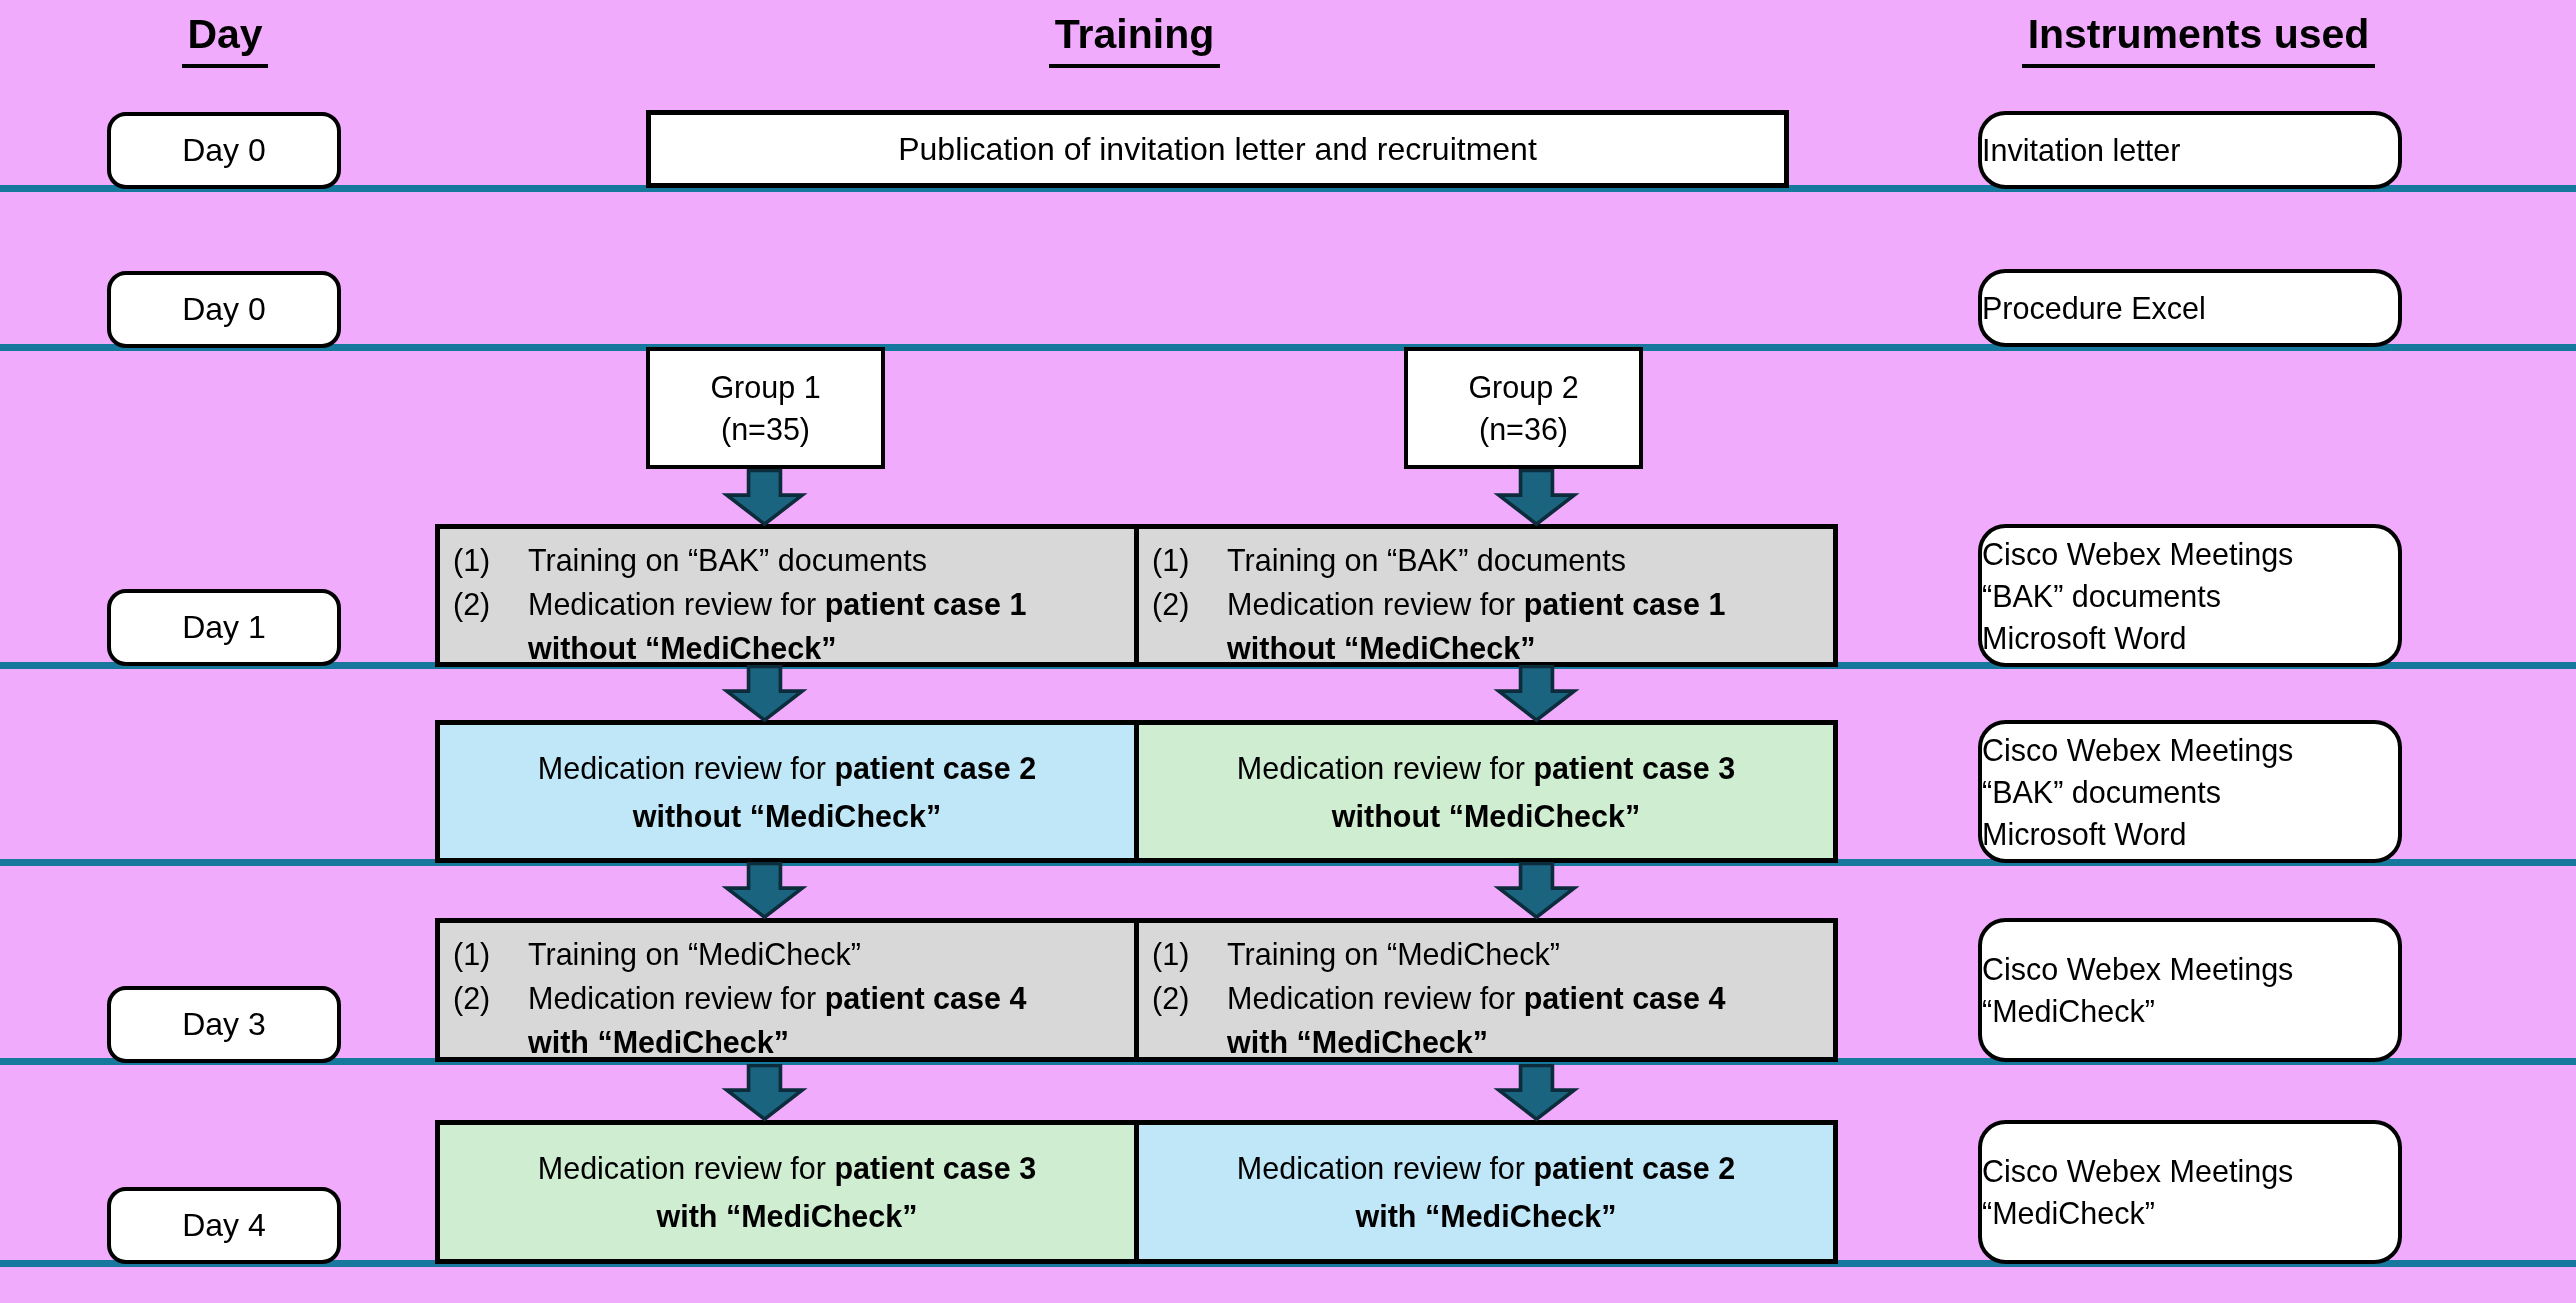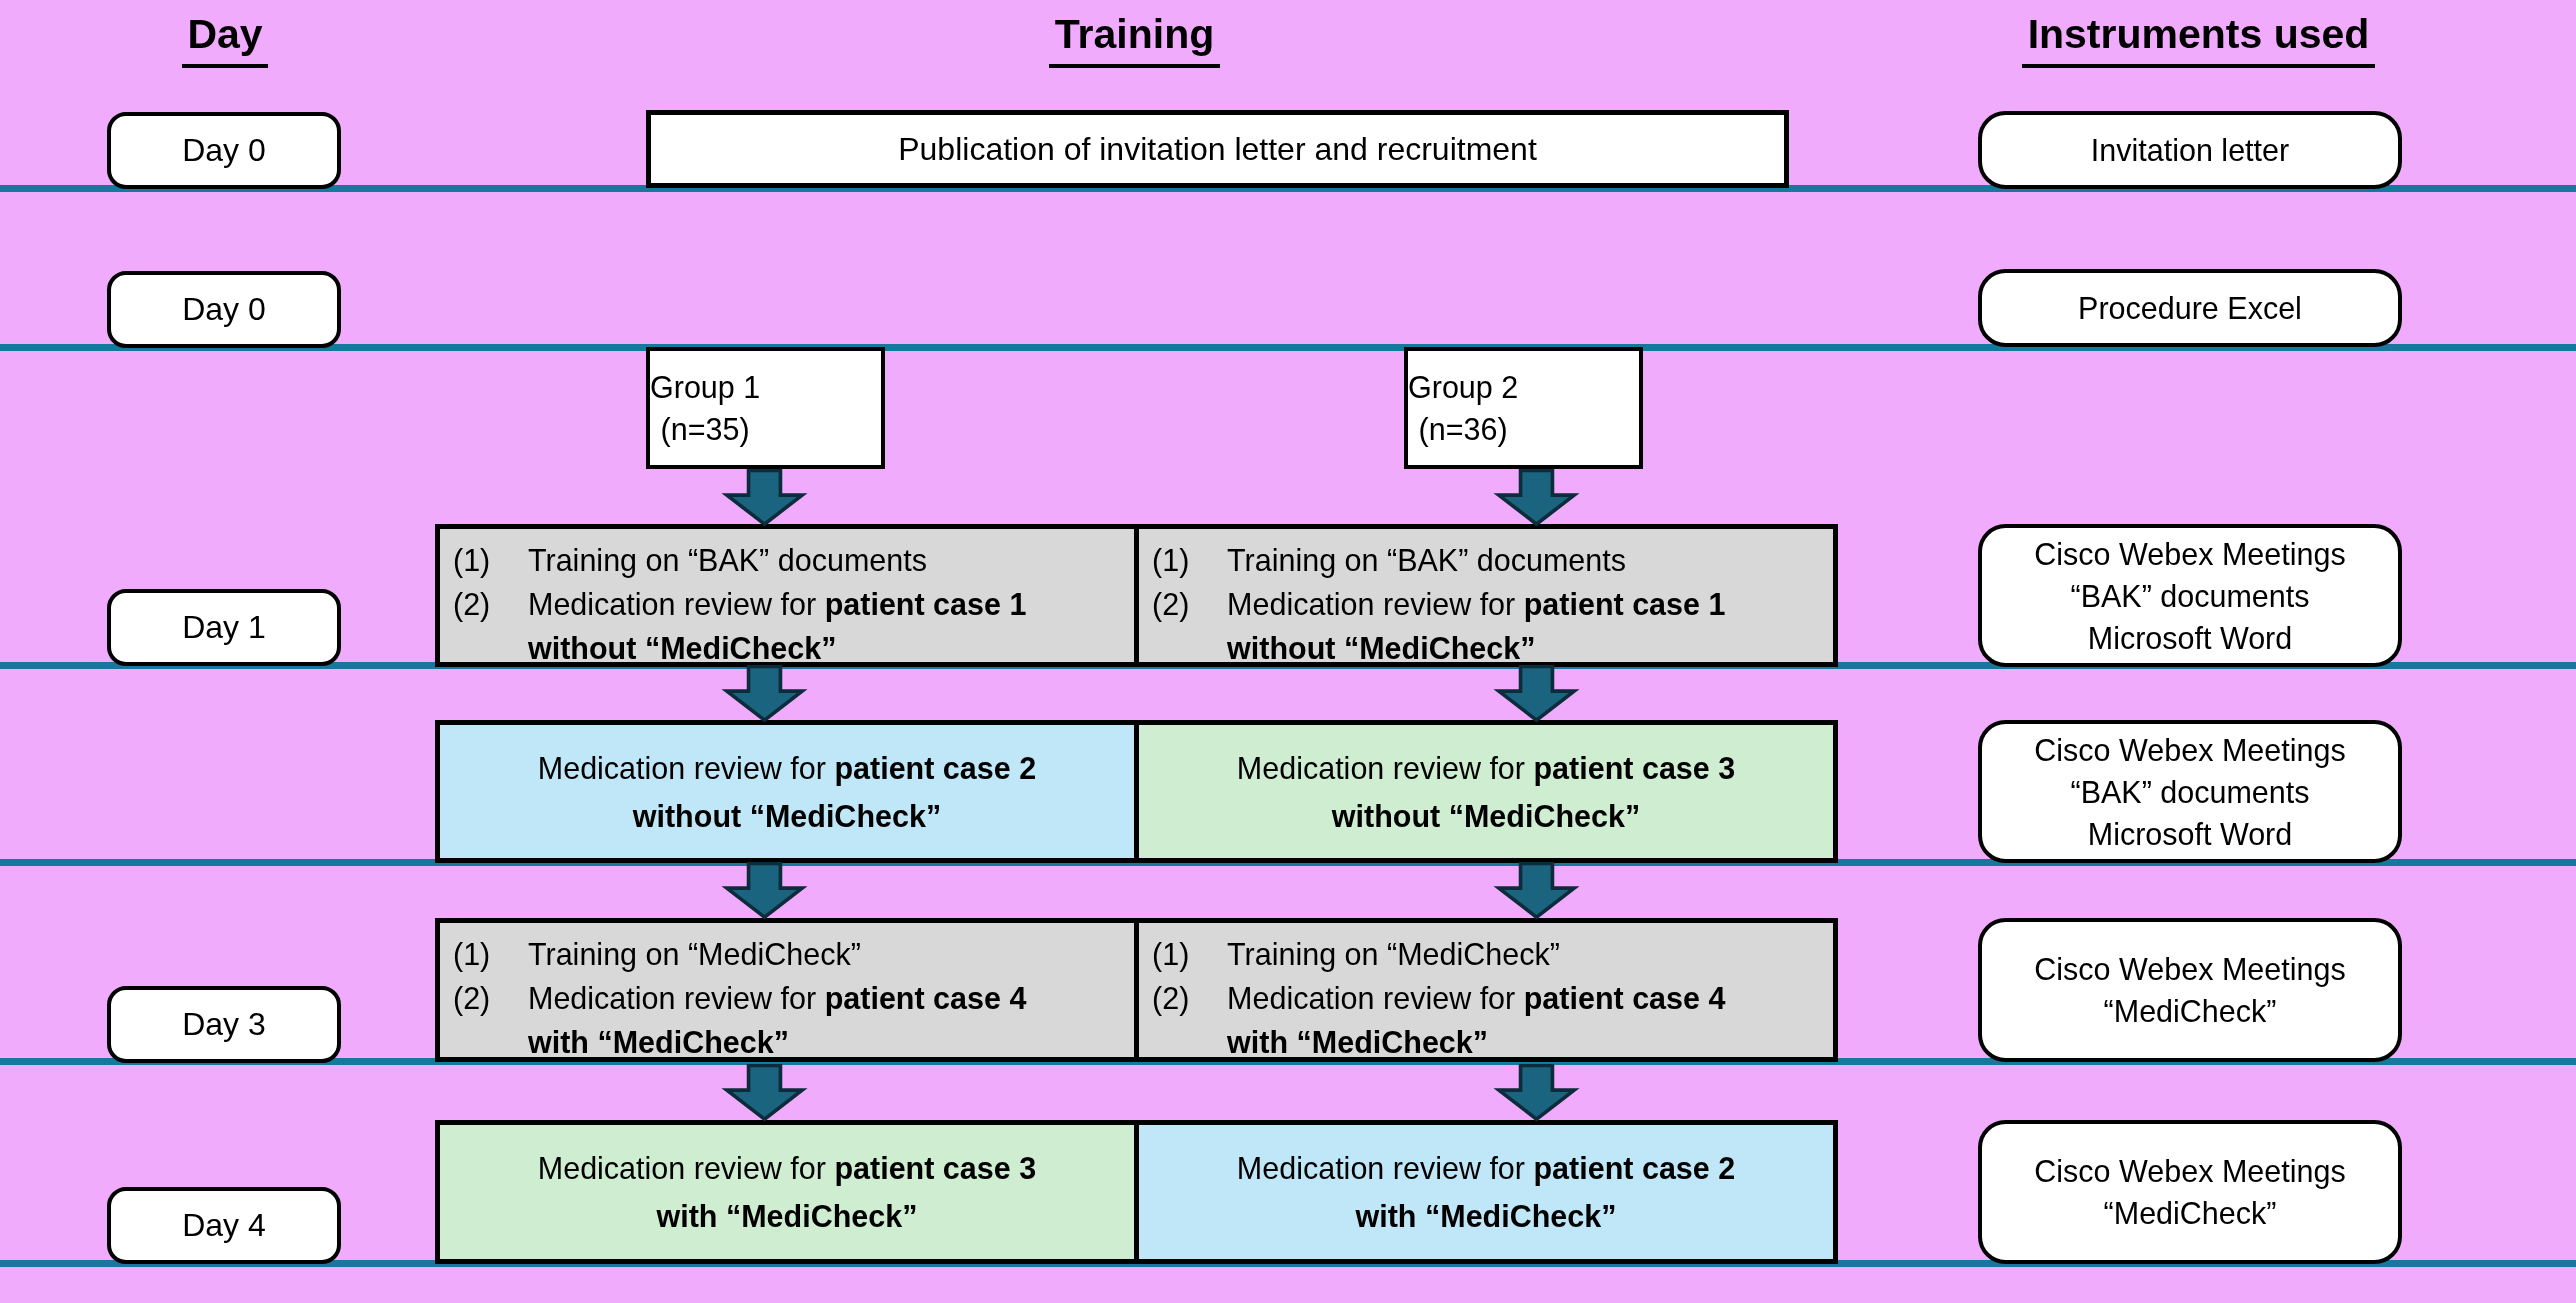--- a/index.html
+++ b/index.html
@@ -17,41 +17,41 @@
   
   .daybox{position:absolute;left:107px;width:234px;height:77px;box-sizing:border-box;
           border:4.4px solid var(--box-border);border-radius:19px;background:#fff;
           display:flex;align-items:center;justify-content:center;font-size:32px;z-index:2;}
 
   
   .procbox{position:absolute;left:646px;width:1143px;box-sizing:border-box;border:5.1px solid var(--box-border);
            background:#fff;display:flex;align-items:center;justify-content:center;font-size:32px;z-index:2;}
 
   .groupbox{position:absolute;width:239px;height:122px;box-sizing:border-box;border:4.4px solid var(--box-border);
-            background:#fff;display:flex;align-items:center;text-align:center;
+            background:#fff;display:flex;align-items:center;justify-content:center;text-align:center;
             font-size:30.5px;line-height:42px;z-index:2;}
 
   
   .band{position:absolute;left:435px;width:1403px;box-sizing:border-box;border:5.1px solid var(--box-border);
         display:flex;z-index:2;background:#fff;}
   .band .half{flex:1;min-width:0;}
   .band .vdivider{width:5.1px;background:var(--box-border);flex:none;}
   .half.fill-gray{background:var(--box-gray);}
   .half.fill-blue{background:var(--box-blue);}
   .half.fill-green{background:var(--box-green);}
   .half.listy{padding:8.7px 7.3px 0 13px;font-size:30.5px;line-height:44px;}
   .half.centery{display:flex;align-items:center;justify-content:center;text-align:center;
                 font-size:30.5px;line-height:48px;}
   .li{display:flex;align-items:flex-start;}
   .li .num{flex:none;width:75px;}
   .li .litext{flex:1;min-width:0;}
 
   
   .instrbox{position:absolute;left:1978px;width:424px;box-sizing:border-box;border:4.4px solid var(--box-border);
-            border-radius:27.6px;background:#fff;display:flex;flex-direction:column;align-items:center;
+            border-radius:27.6px;background:#fff;display:flex;flex-direction:column;align-items:flex-start;
             justify-content:center;text-align:center;font-size:30.5px;line-height:42px;z-index:2;}
 
   
   .arrow{position:absolute;width:87px;height:58px;z-index:4;}
   .arrow path{fill:var(--arrow-fill);stroke:var(--arrow-stroke);stroke-width:5;stroke-linejoin:miter;}
 
   b{font-weight:bold;}
 </style>
 </head>
 <body>

